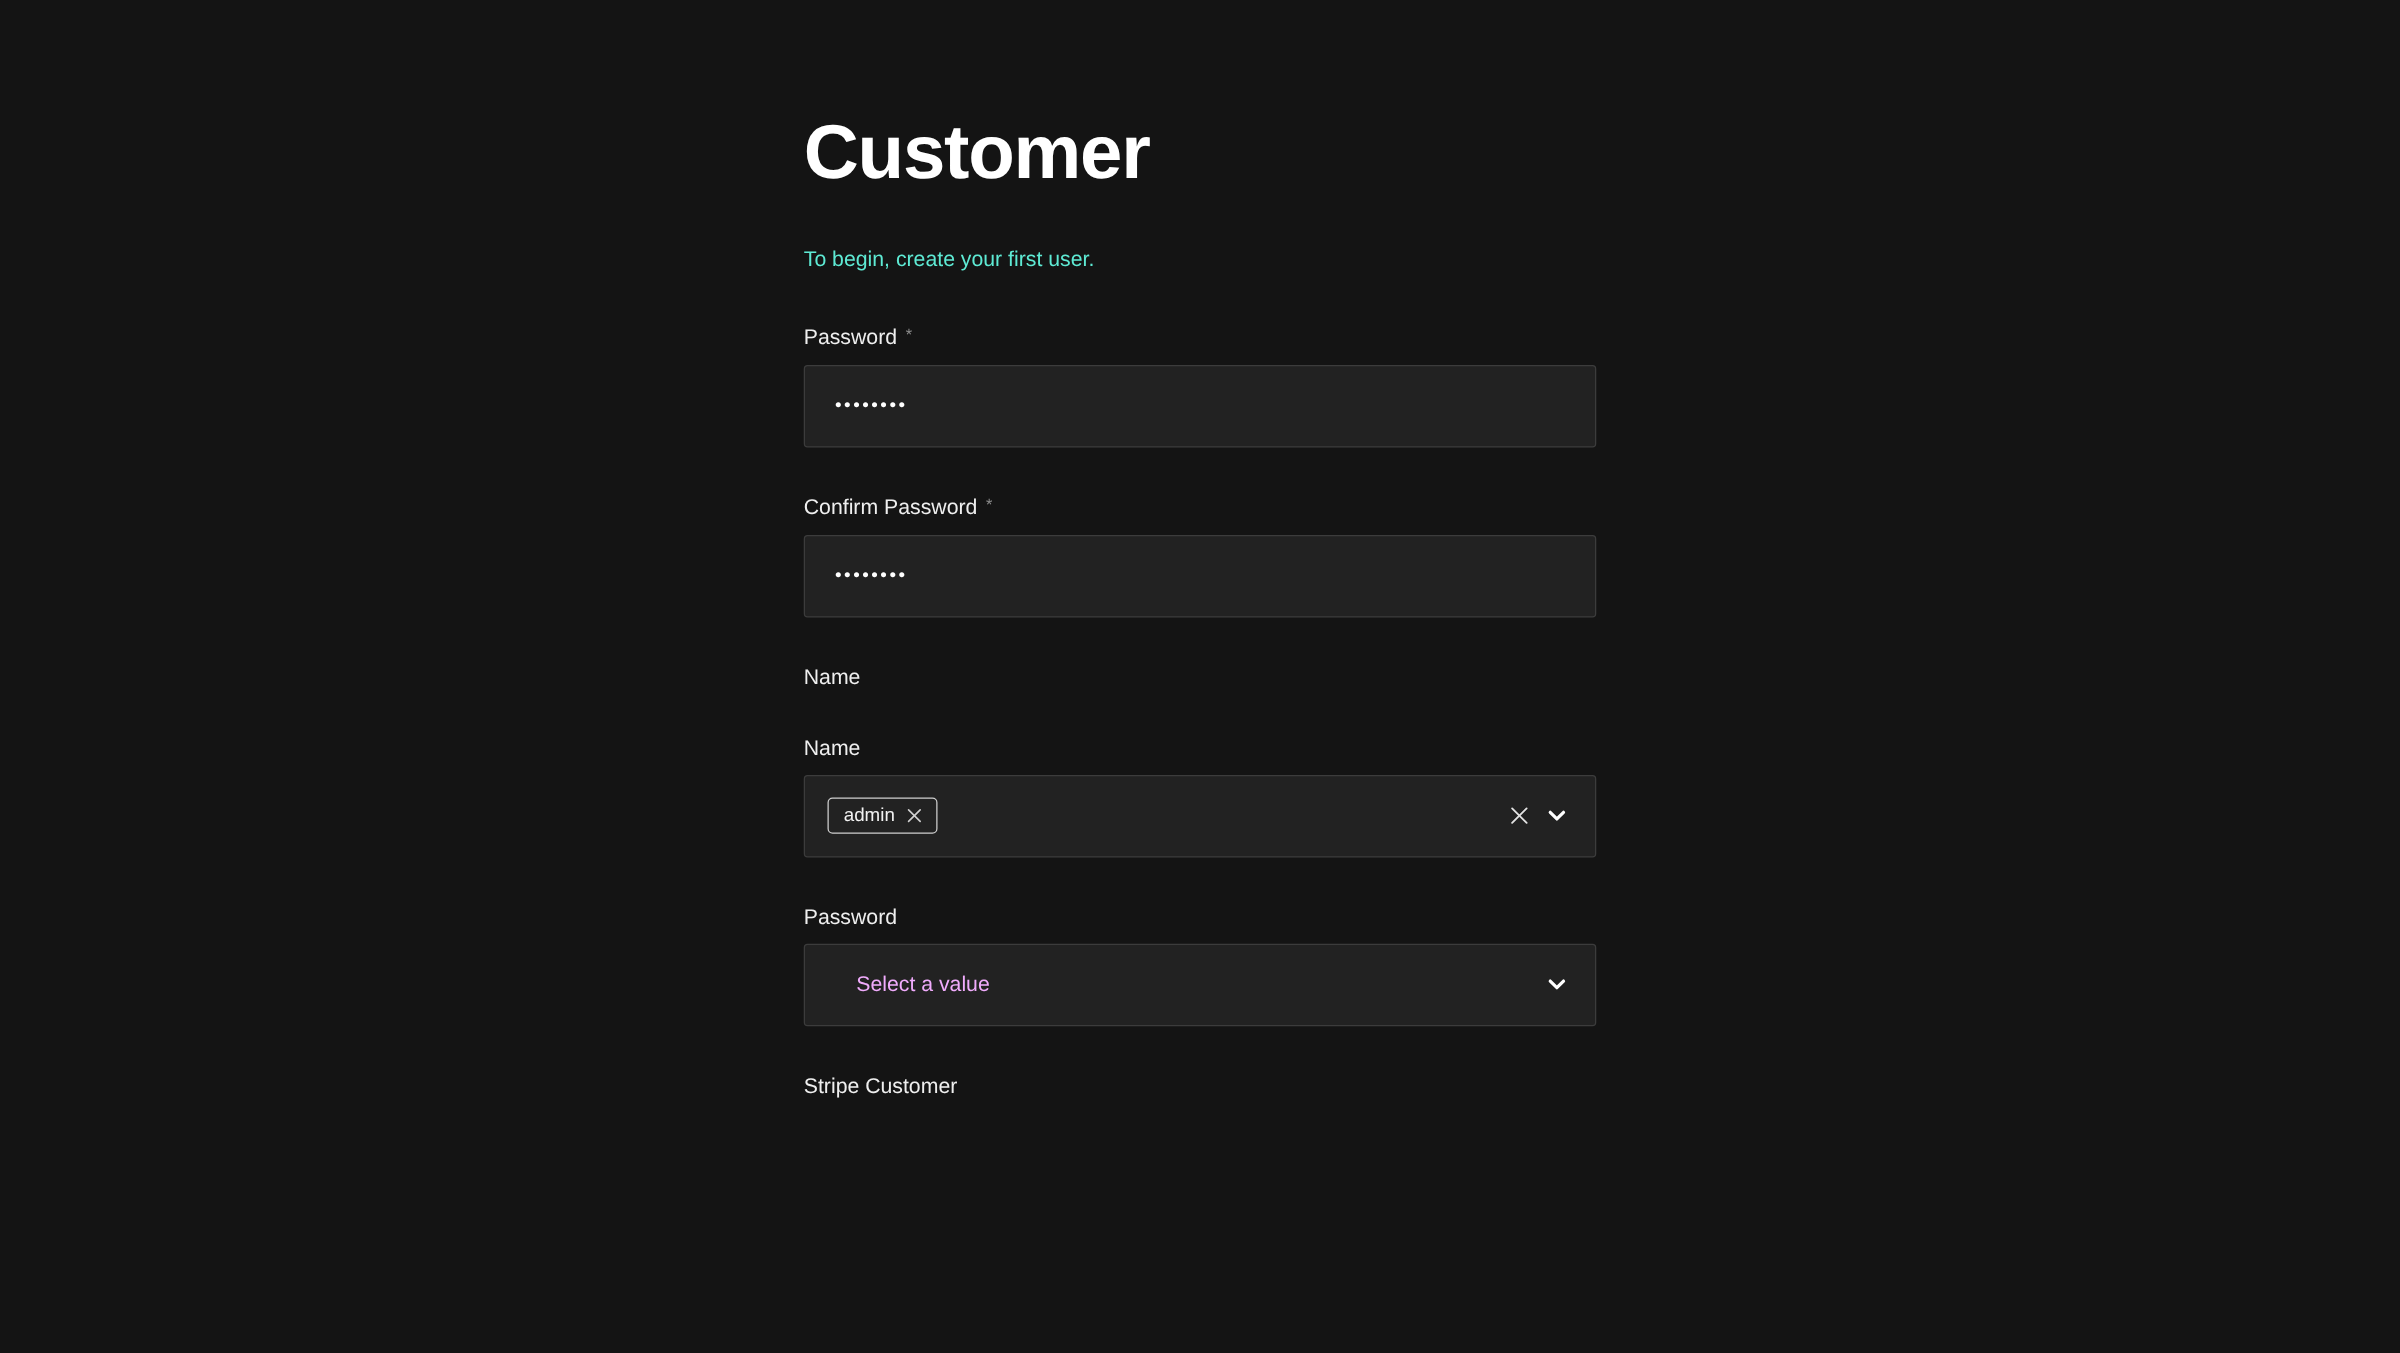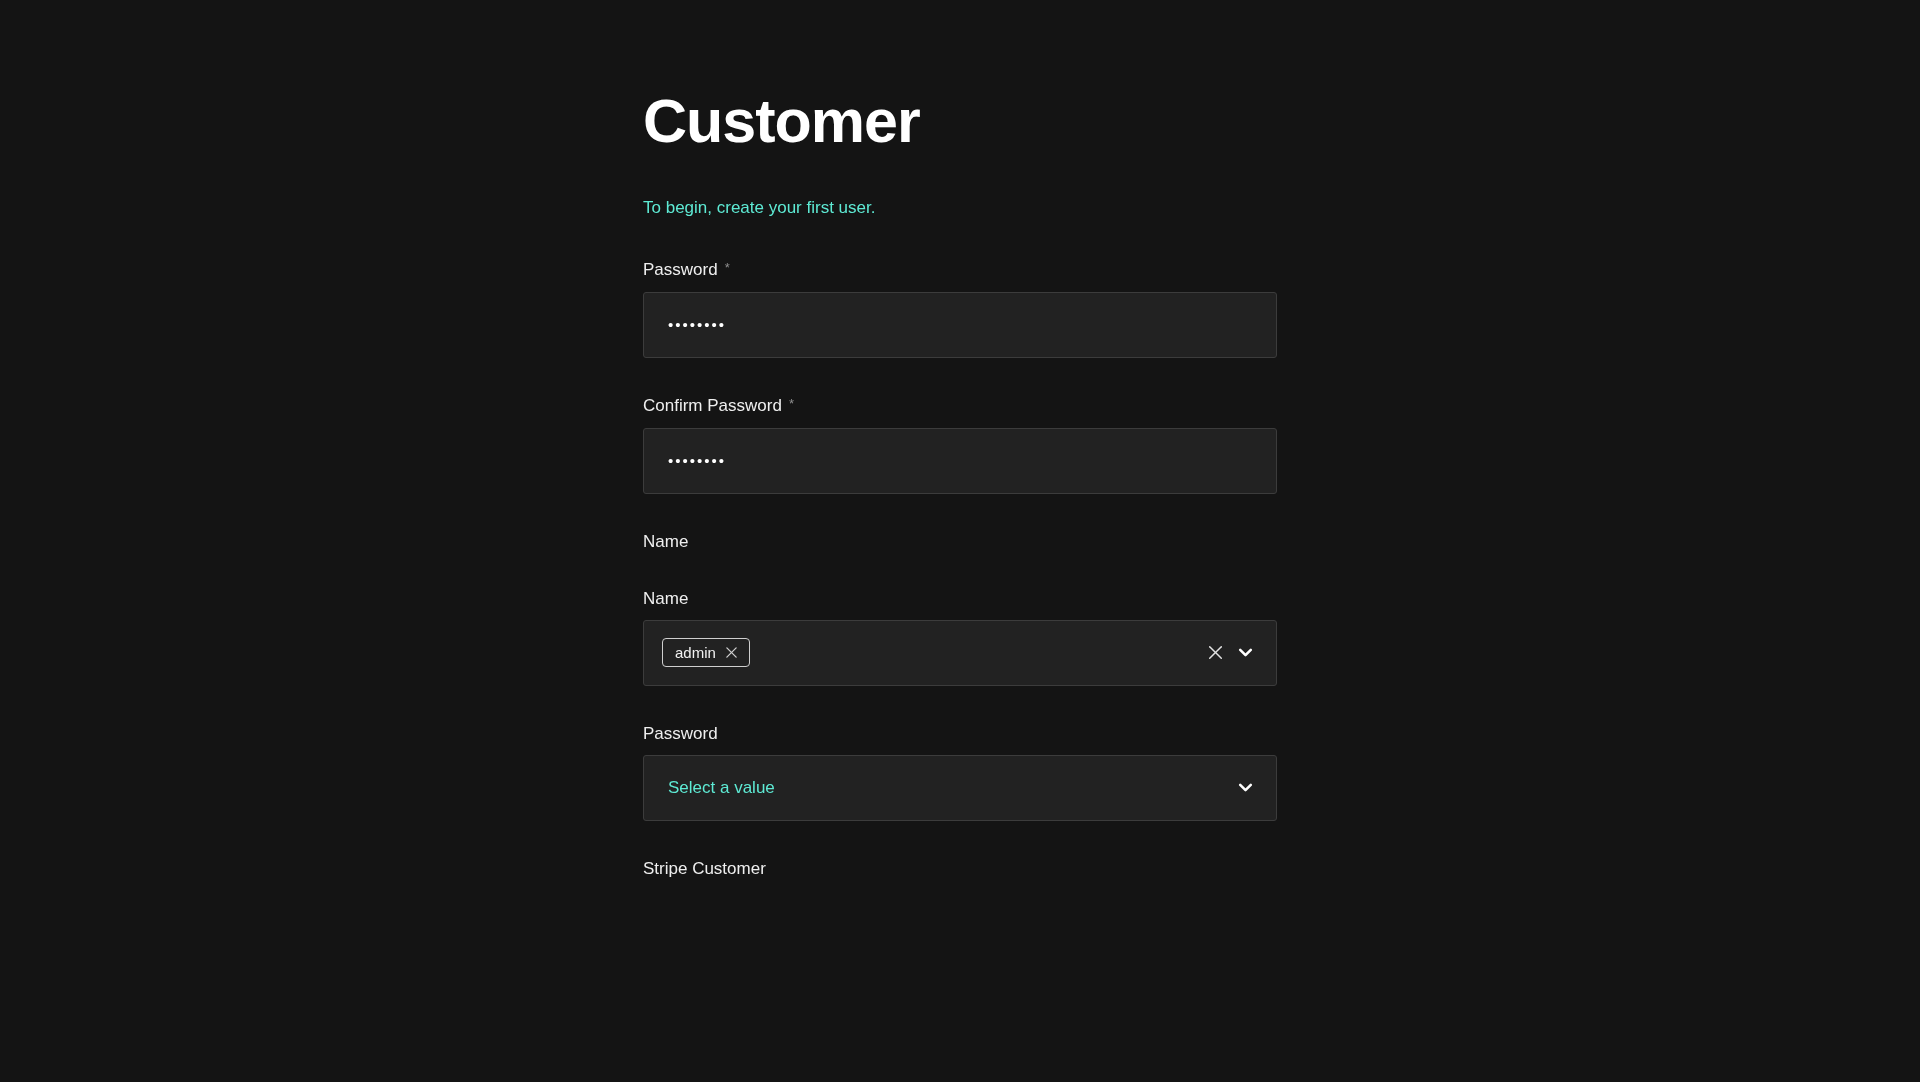--- a/index.html
+++ b/index.html
@@ -94,21 +94,21 @@
     align-items: center;
     justify-content: center;
     cursor: pointer;
     color: #e3e3e3;
   }
   .select-icons {
     display: inline-flex;
     align-items: center;
     gap: 12px;
   }
-  .placeholder { color: #5eead4; }
+  .placeholder { color: #f0abfc; margin-left: 17px; }
   svg { display: block; }
 </style>
 </head>
 <body>
 
 <div class="page">
 
   <h1 class="title">Customer</h1>
 
   <p class="subtitle">To begin, create your first user.</p>

